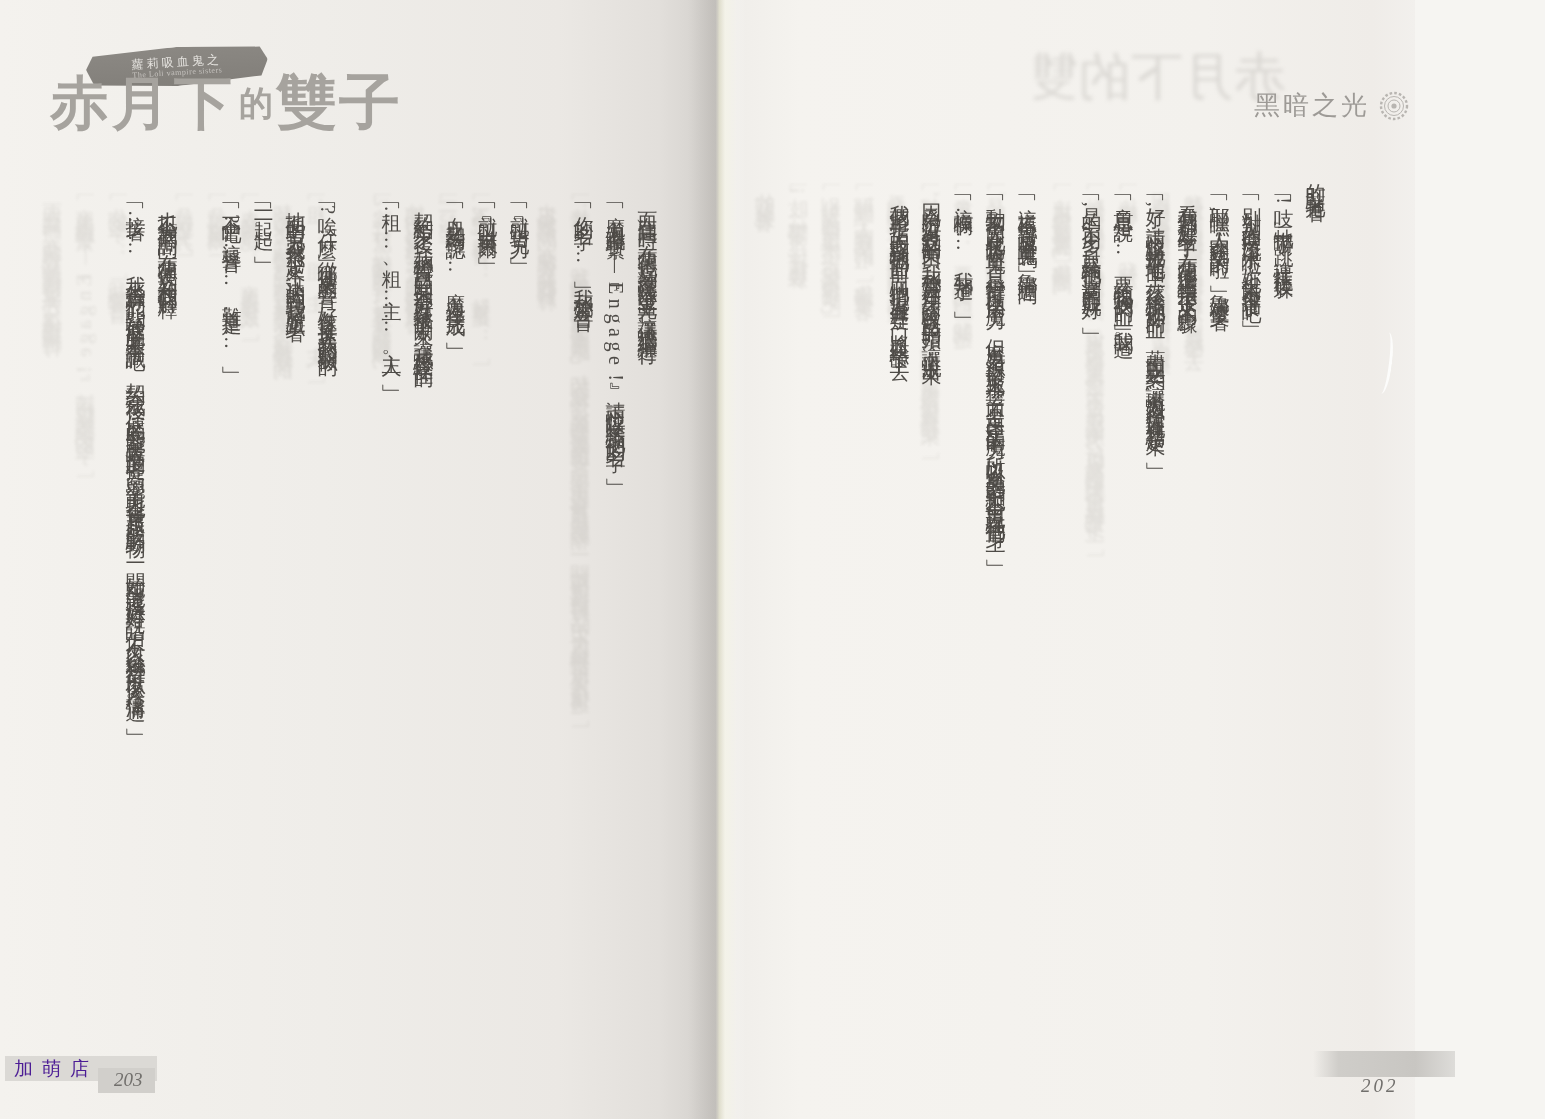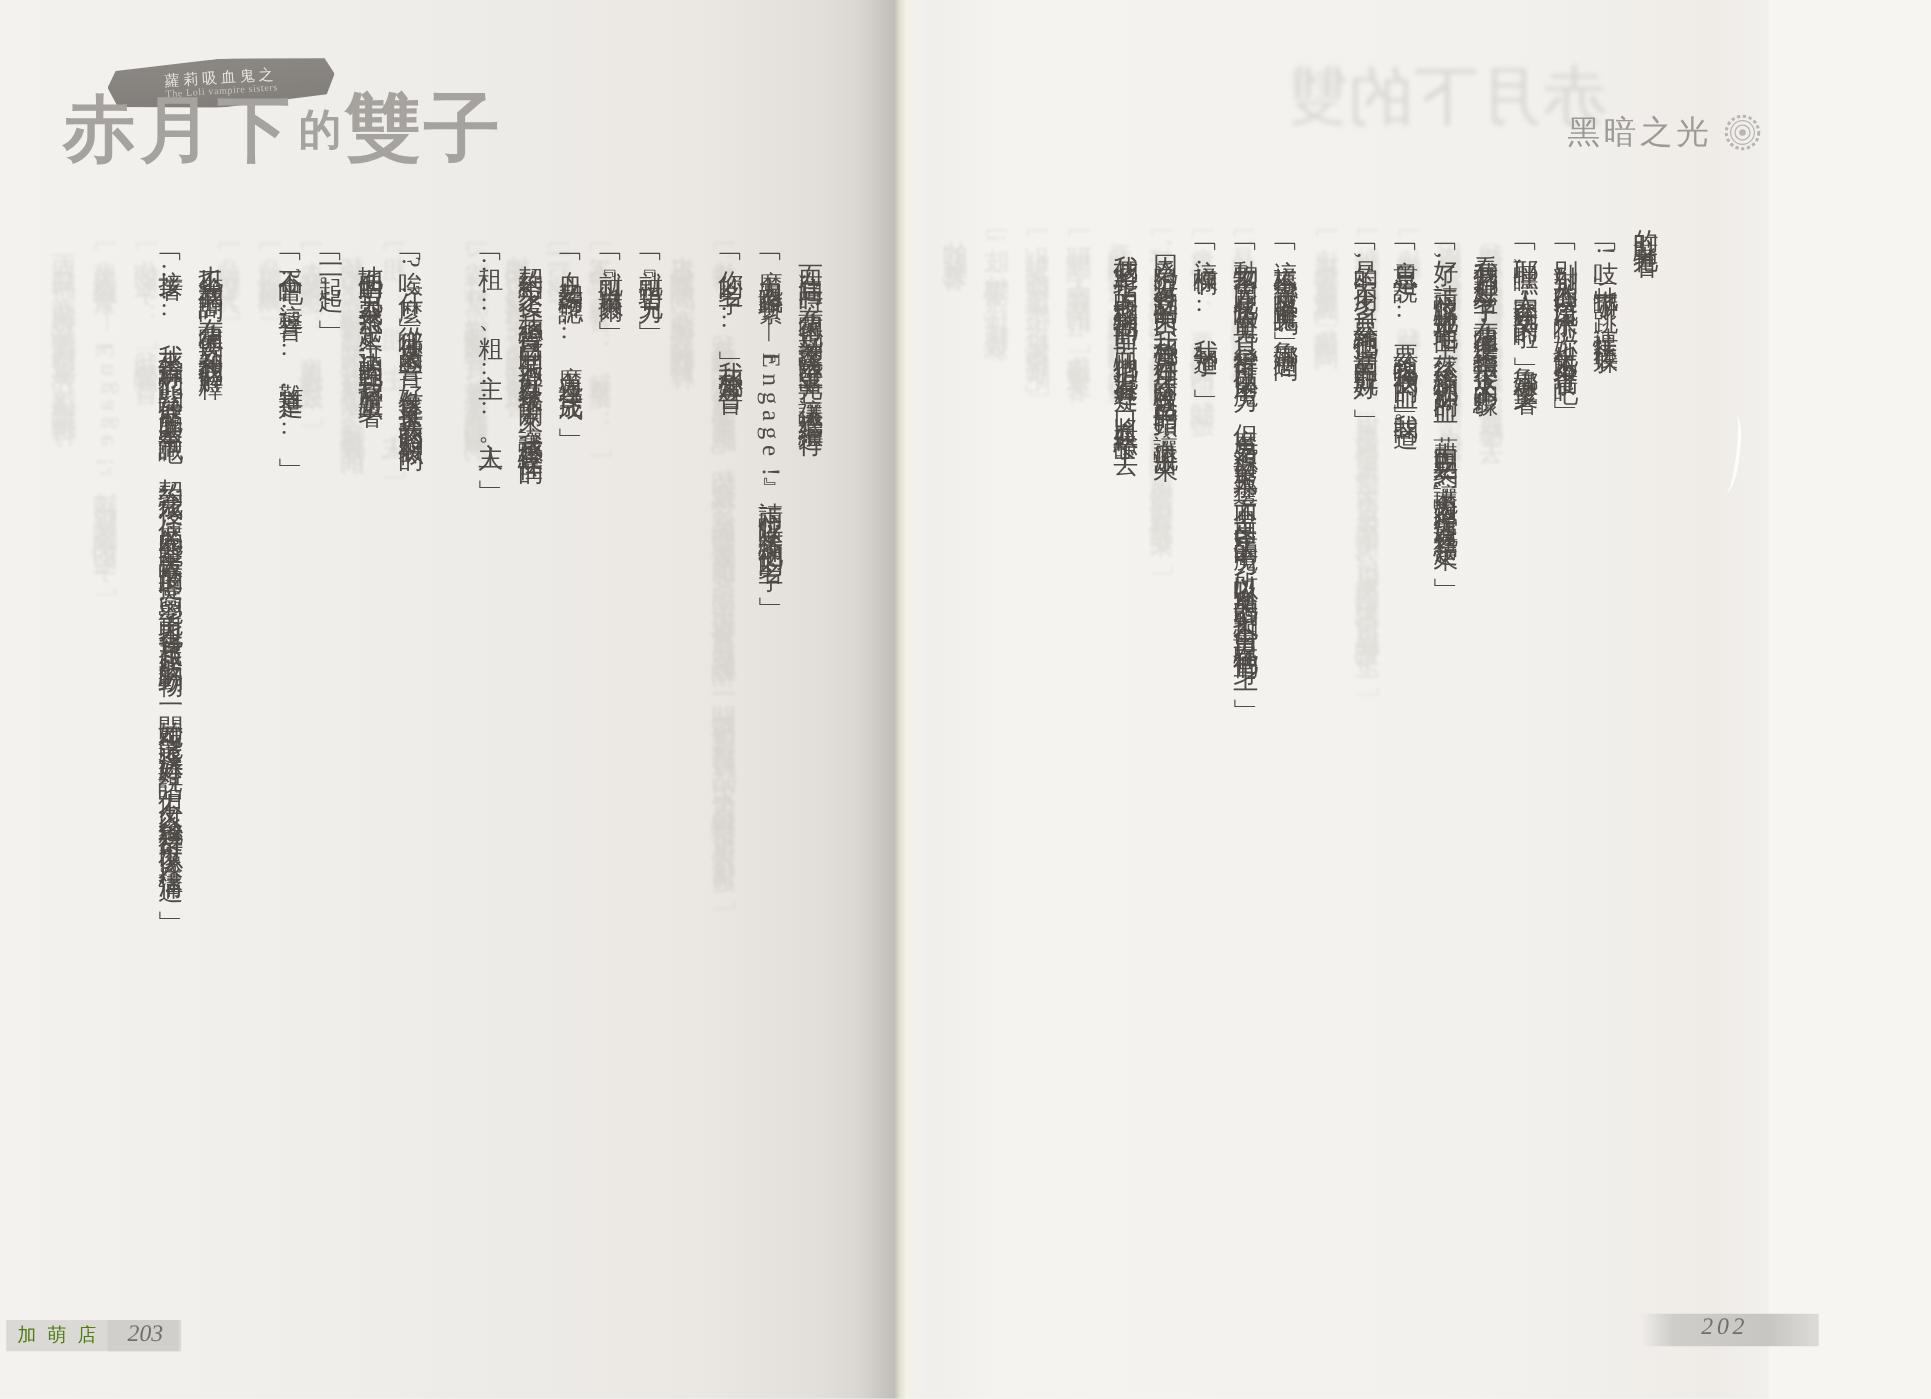--- a/index.html
+++ b/index.html
@@ -89,22 +89,22 @@
   .ghost-layer p{margin:0;text-indent:1em;}
   .ghost-layer p.gap-before{margin-block-start:33px;}
   #ghost-right{top:158px;right:52px;width:615px;height:858px;}
   #ghost-left{top:168px;right:26px;width:655px;height:850px;}
 
   
   .footer-left{
     position:absolute;left:5px;top:1056px;height:25px;z-index:5;
     display:flex;align-items:center;background:#dbd9d5;padding-right:2px;
   }
-  .shop-label{font-size:15px;color:#4d7c0f;letter-spacing:9px;padding-left:9px;}
-  .pnum{font-style:italic;font-size:19px;color:#716f6c;}
+  .shop-label{font-size:19px;color:#4c1d95;letter-spacing:9px;padding-left:9px;}
+  .pnum{font-style:italic;font-size:19px;color:#716f6c;margin-top:24px;}
   .pnum-left{background:#d1cfcb;padding:1px 12px 2px 16px;}
   .footer-right{
     position:absolute;left:597px;top:1051px;width:142px;height:26px;z-index:5;
     background:linear-gradient(to right,rgba(203,201,197,0) 0%,#cfcdc9 18%,#c8c6c2 72%,rgba(175,173,170,0.35) 100%);
     display:flex;
   }
   .footer-right .pnum{padding-left:48px;letter-spacing:3px;}
 
   .flower-icon-svg{display:block;}
 </style>

